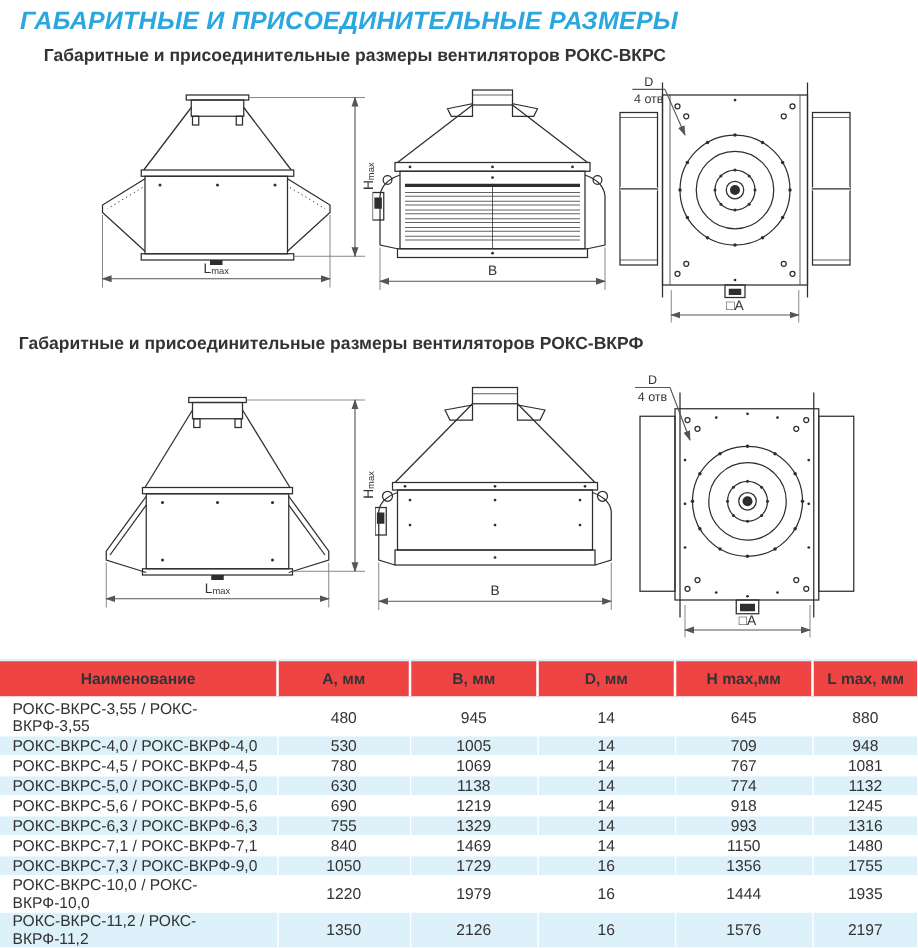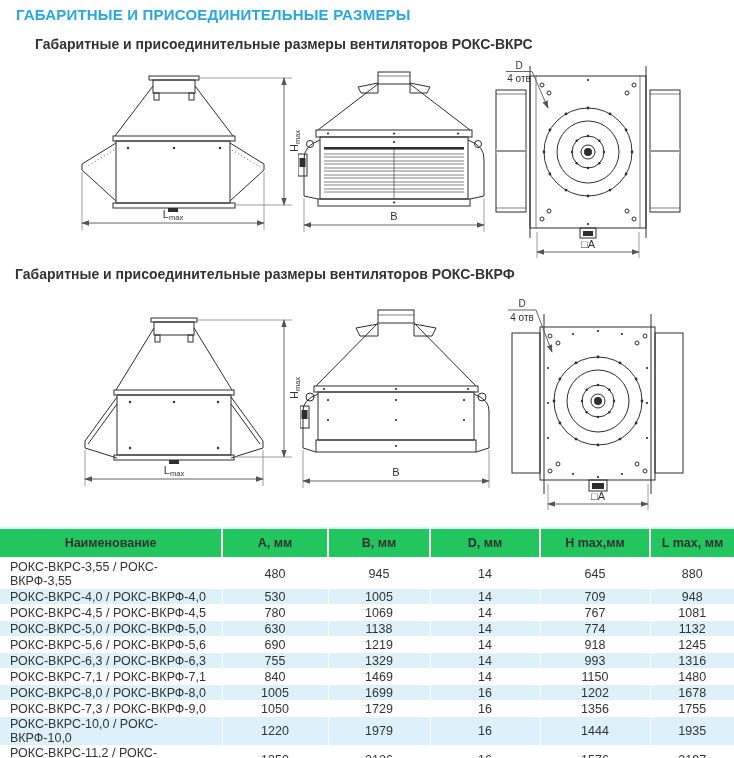--- a/index.html
+++ b/index.html
@@ -1,34 +1,34 @@
 <!DOCTYPE html>
 <html><head>
 <meta charset="utf-8">
 <style>
   html,body{margin:0;padding:0;background:#fff;}
   .page{position:relative;width:734px;height:758px;background:#fff;overflow:hidden;
         font-family:"Liberation Sans","DejaVu Sans",sans-serif;color:#333;}
-  .title{position:absolute;left:16px;top:6px;font-size:15px;font-weight:bold;color:#2aa7de;letter-spacing:.2px;}
+  .title{position:absolute;left:16px;top:6px;font-size:20px;font-weight:bold;color:#2aa7de;letter-spacing:.2px;font-style:italic;}
   .subtitle{position:absolute;left:15px;font-size:14px;font-weight:bold;color:#333;}
   .sub1{top:36px;padding-left:20px;} .sub2{top:266px;}
   .drw{position:absolute;}
   svg text{font-family:"Liberation Sans","DejaVu Sans",sans-serif;fill:#333;}
   .lbl{font-size:11px;} .lblsub{font-size:7.5px;} .lead{font-size:10px;}
   .ln{stroke:#2e2e2e;stroke-width:1;fill:none;}
   .thin{stroke:#2e2e2e;stroke-width:.6;fill:none;}
   .fillc{fill:#2e2e2e;stroke:none;}
   .dot{fill:#2e2e2e;stroke:none;}
   .dim{stroke:#555;stroke-width:.9;fill:none;}
   .ext{stroke:#777;stroke-width:.7;fill:none;}
   .dash{stroke:#2e2e2e;stroke-width:.8;stroke-dasharray:1,2.6;fill:none;}
   
   .dimtable{position:absolute;left:0;top:527px;width:734px;border-collapse:collapse;table-layout:fixed;
             font-size:12.5px;border-top:2px solid #ddf1fa;}
-  .dimtable th{background:#22c55e;font-weight:bold;height:28px;text-align:center;padding:0 4px;
+  .dimtable th{background:#ef4444;font-weight:bold;height:28px;text-align:center;padding:0 4px;
                border-right:2px solid #fff;border-bottom:3px solid #fff;color:#333;}
   .dimtable th:last-child{border-right:none;}
   .dimtable td{height:15px;padding:0 4px;border-right:1px solid #fff;border-bottom:1px solid #fff;color:#333;}
   .dimtable td:last-child{border-right:none;}
   .dimtable td.num{text-align:center;}
   .dimtable td.name{text-align:left;padding-left:10px;}
   .dimtable tbody tr:nth-child(even) td{background:#ddf1fa;}
   .dimtable tbody tr:nth-child(odd) td{background:#fff;}
 </style>
 </head>
@@ -452,28 +452,20 @@
         </tr>
         <tr>
           <td class="name">РОКС-ВКРС-7,1 / РОКС-ВКРФ-7,1</td>
           <td class="num">840</td>
           <td class="num">1469</td>
           <td class="num">14</td>
           <td class="num">1150</td>
           <td class="num">1480</td>
         </tr>
         <tr>
-          <td class="name">РОКС-ВКРС-8,0 / РОКС-ВКРФ-8,0</td>
-          <td class="num">1005</td>
-          <td class="num">1699</td>
-          <td class="num">16</td>
-          <td class="num">1202</td>
-          <td class="num">1678</td>
-        </tr>
-        <tr>
           <td class="name">РОКС-ВКРС-7,3 / РОКС-ВКРФ-9,0</td>
           <td class="num">1050</td>
           <td class="num">1729</td>
           <td class="num">16</td>
           <td class="num">1356</td>
           <td class="num">1755</td>
         </tr>
         <tr>
           <td class="name">РОКС-ВКРС-10,0 / РОКС-ВКРФ-10,0</td>
           <td class="num">1220</td>

